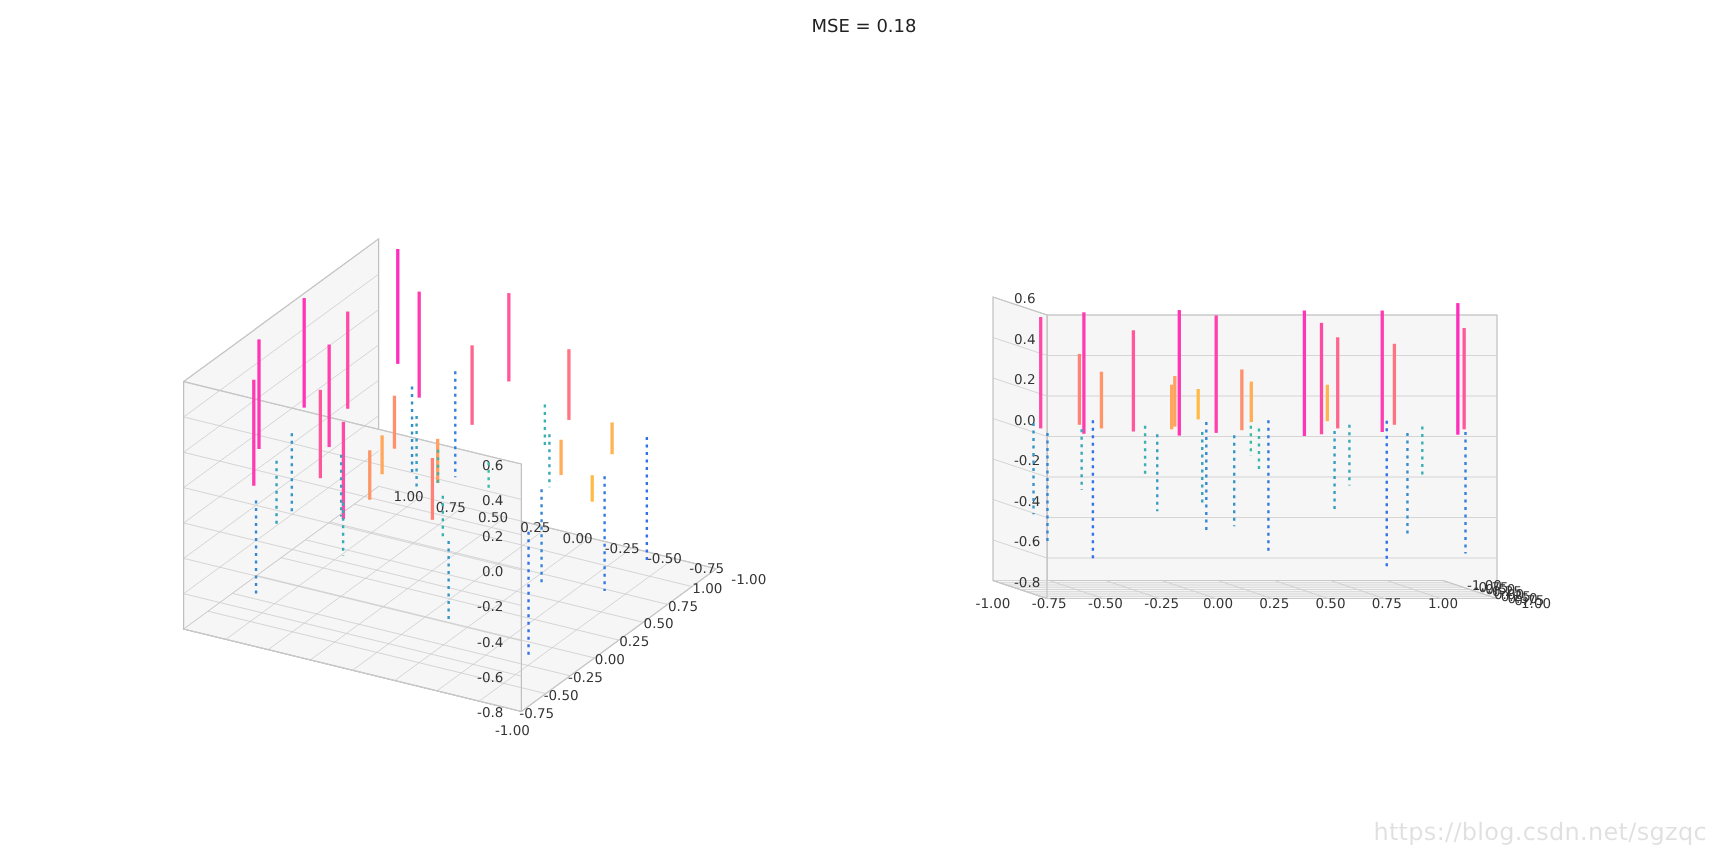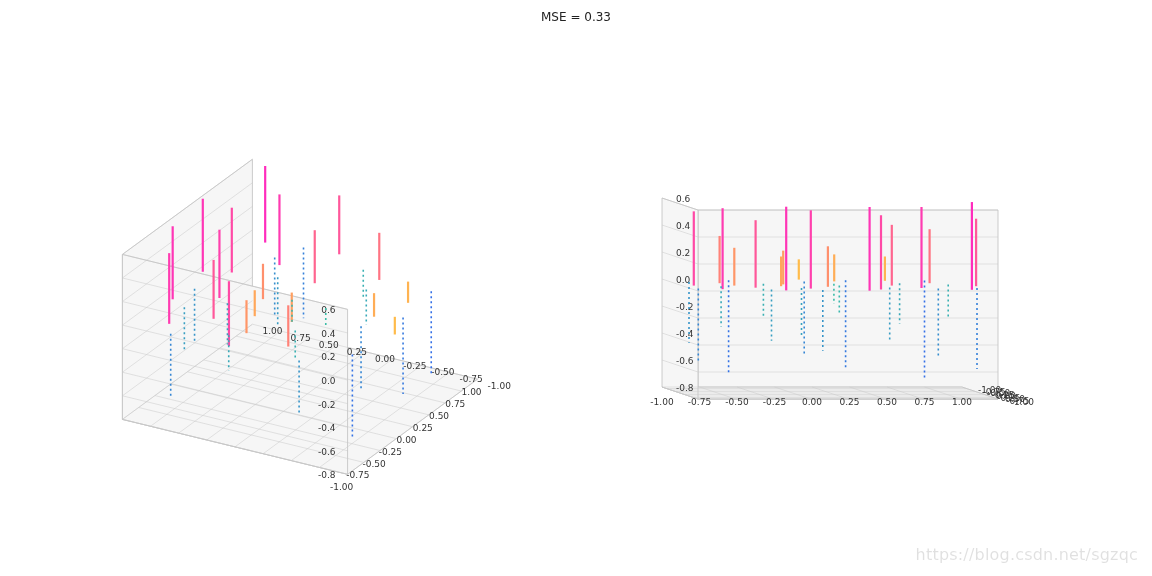--- a/index.html
+++ b/index.html
@@ -30,21 +30,21 @@
     color: rgba(0,0,0,0.12);
     letter-spacing: 0.2px;
   }
   svg { position: absolute; }
   .tick-label { font-size: 9px; fill: #333; }
 </style>
 </head>
 <body>
 
 <div class="title-block">
-  <div class="title-line">MSE = 0.33</div>
+  <div class="title-line">MSE = 0.18</div>
 </div>
 
 <svg id="panelA" width="520" height="480" style="left:60px; top:55px;">
     <path d="M62.41669750802296,364.3655824388528 L192.416697508023,269.20606323847943 L192.416697508023,104.25804599780918 L62.41669750802296,199.41756519818253 Z" fill="#f6f6f6" stroke="#bfbfbf" stroke-width="0.8"></path>
     <path d="M287.583302491977,419.3059564651437 L417.58330249197707,324.1464372647704 L192.416697508023,269.20606323847943 L62.41669750802296,364.3655824388528 Z" fill="#f6f6f6" stroke="#bfbfbf" stroke-width="0.8"></path>
     <path d="M287.583302491977,419.3059564651437 L62.41669750802296,364.3655824388528 L62.41669750802296,199.41756519818253 L287.583302491977,254.35793922447345 Z" fill="#f6f6f6" stroke="#bfbfbf" stroke-width="0.8"></path>
     <line x1="62.41669750802296" y1="364.3655824388528" x2="192.416697508023" y2="269.20606323847943" stroke="#c9c9c9" stroke-width="0.5"></line>
     <line x1="62.41669750802296" y1="364.3655824388528" x2="287.583302491977" y2="419.3059564651437" stroke="#c9c9c9" stroke-width="0.5"></line>
     <line x1="62.41669750802296" y1="340.8015799758999" x2="192.416697508023" y2="245.64206077552655" stroke="#c9c9c9" stroke-width="0.5"></line>
     <line x1="62.41669750802296" y1="340.8015799758999" x2="287.583302491977" y2="395.7419540021908" stroke="#c9c9c9" stroke-width="0.5"></line>

